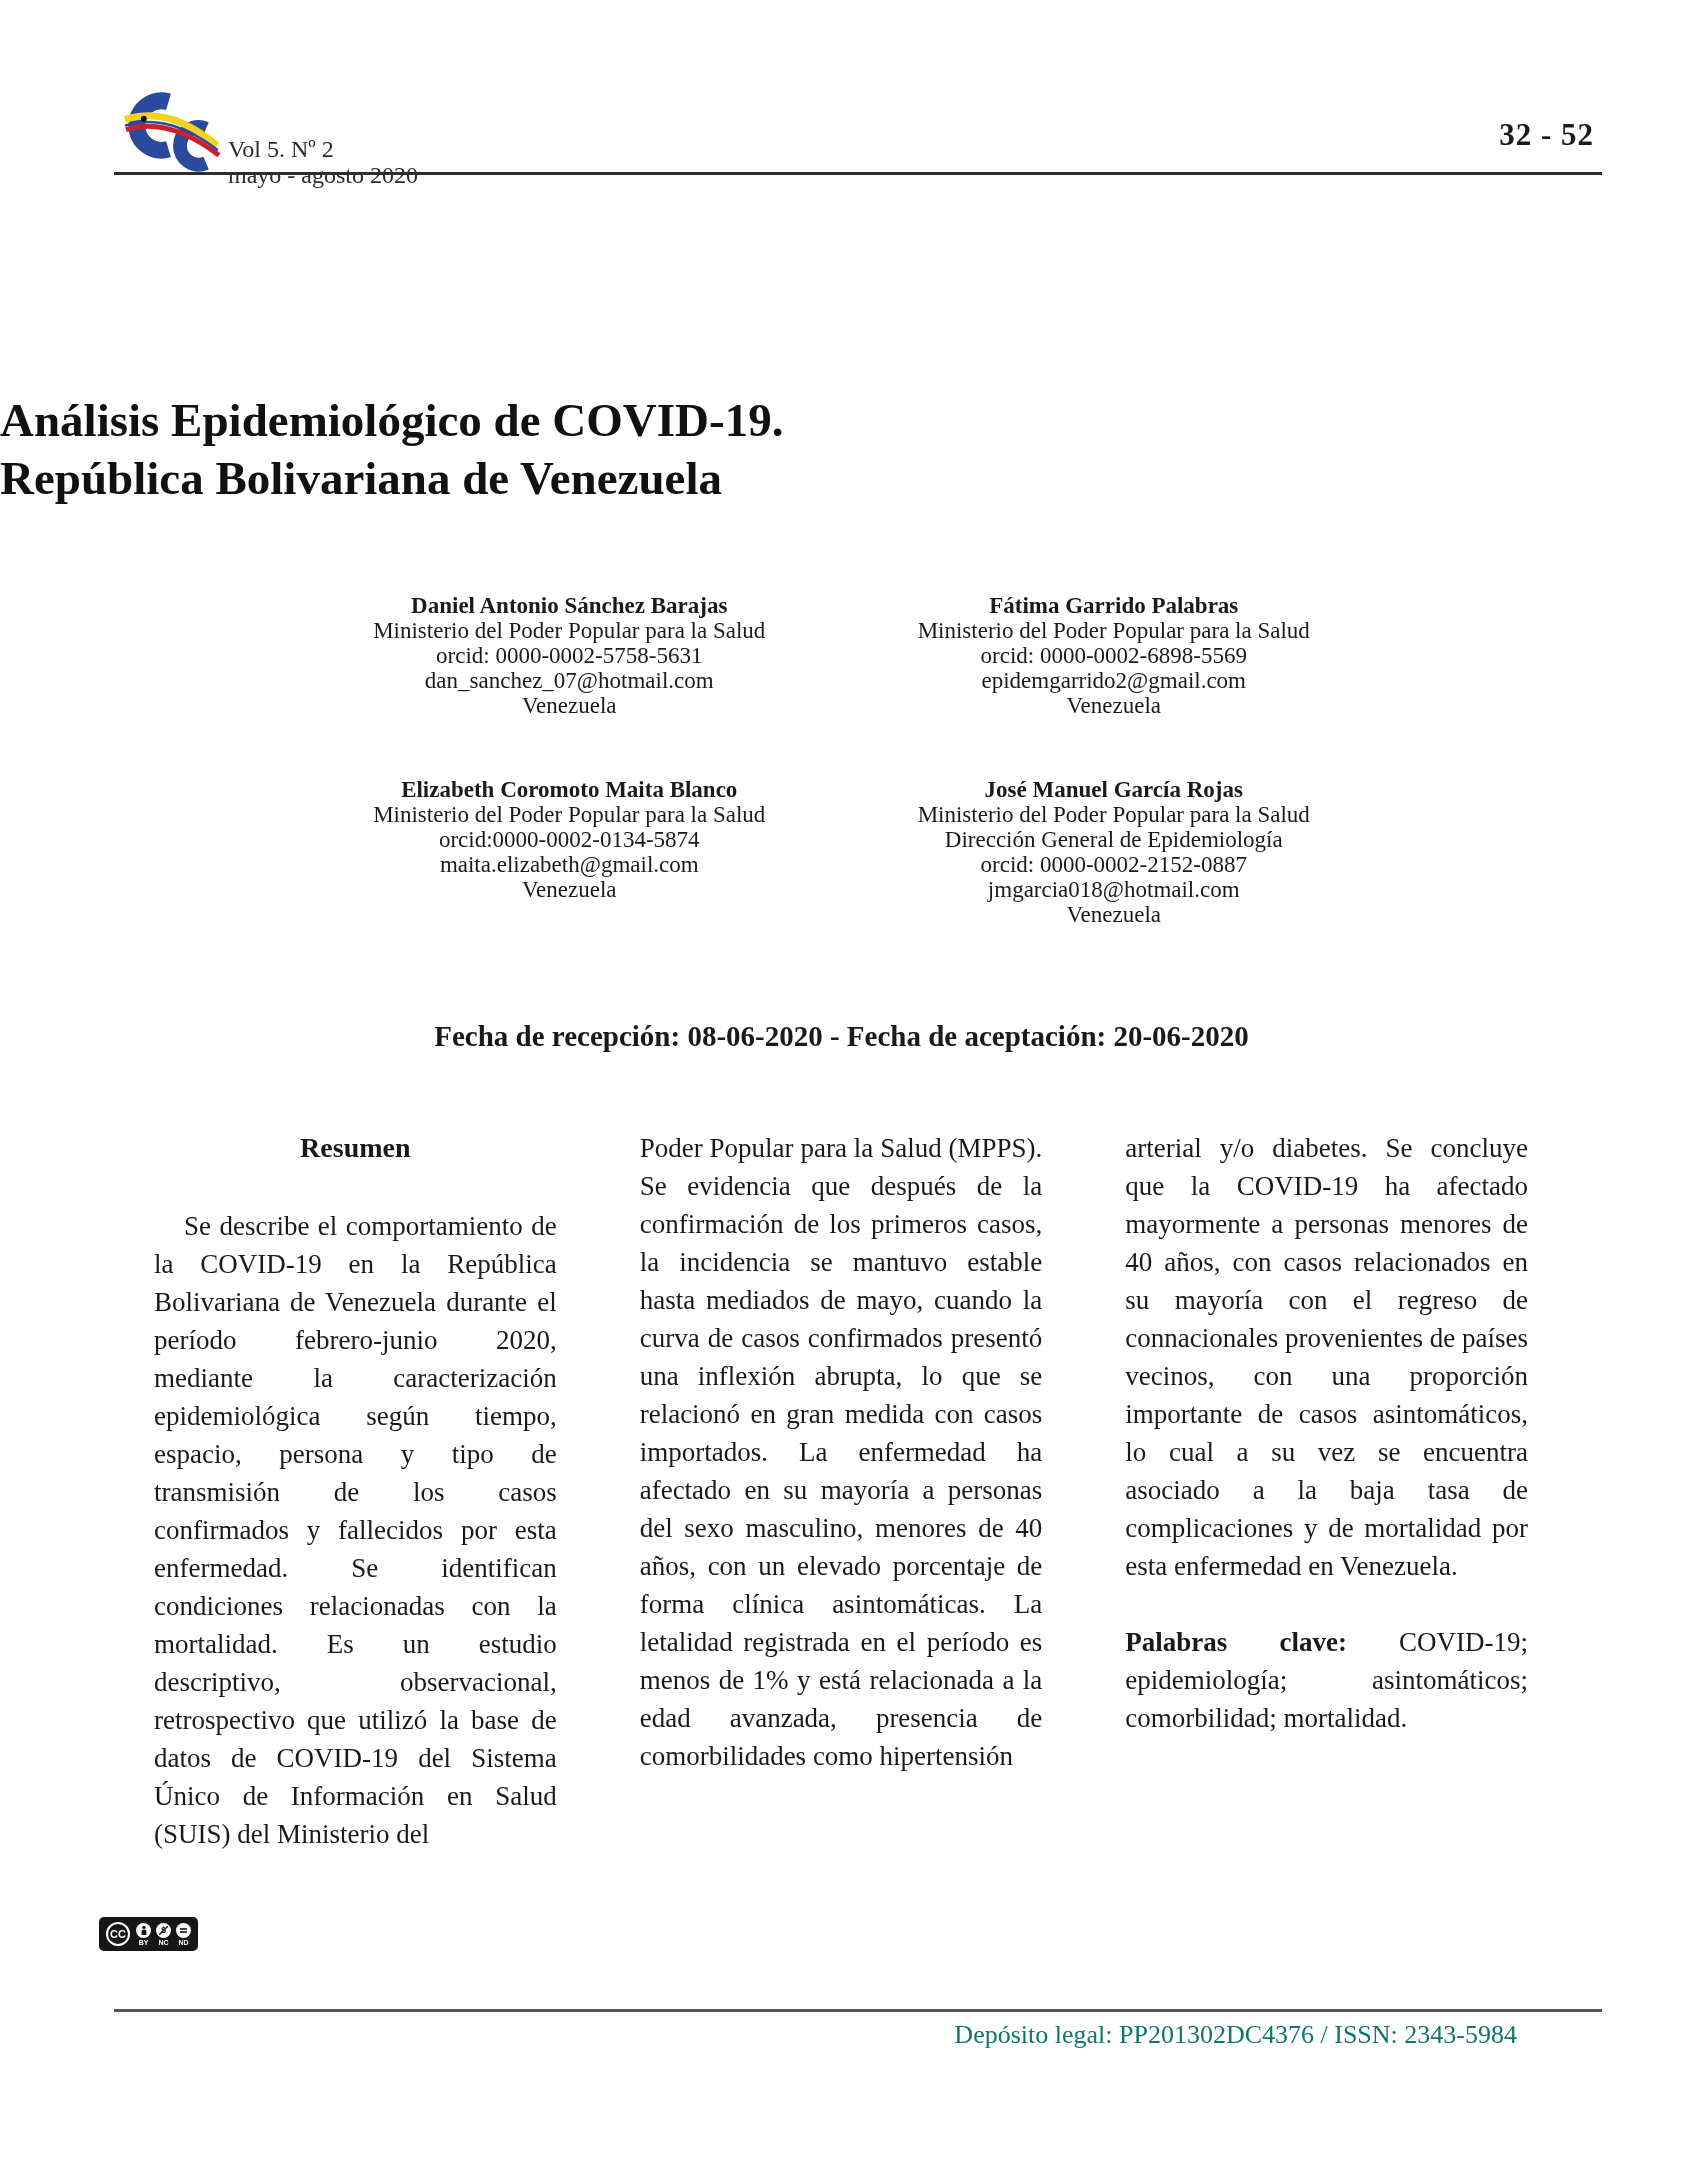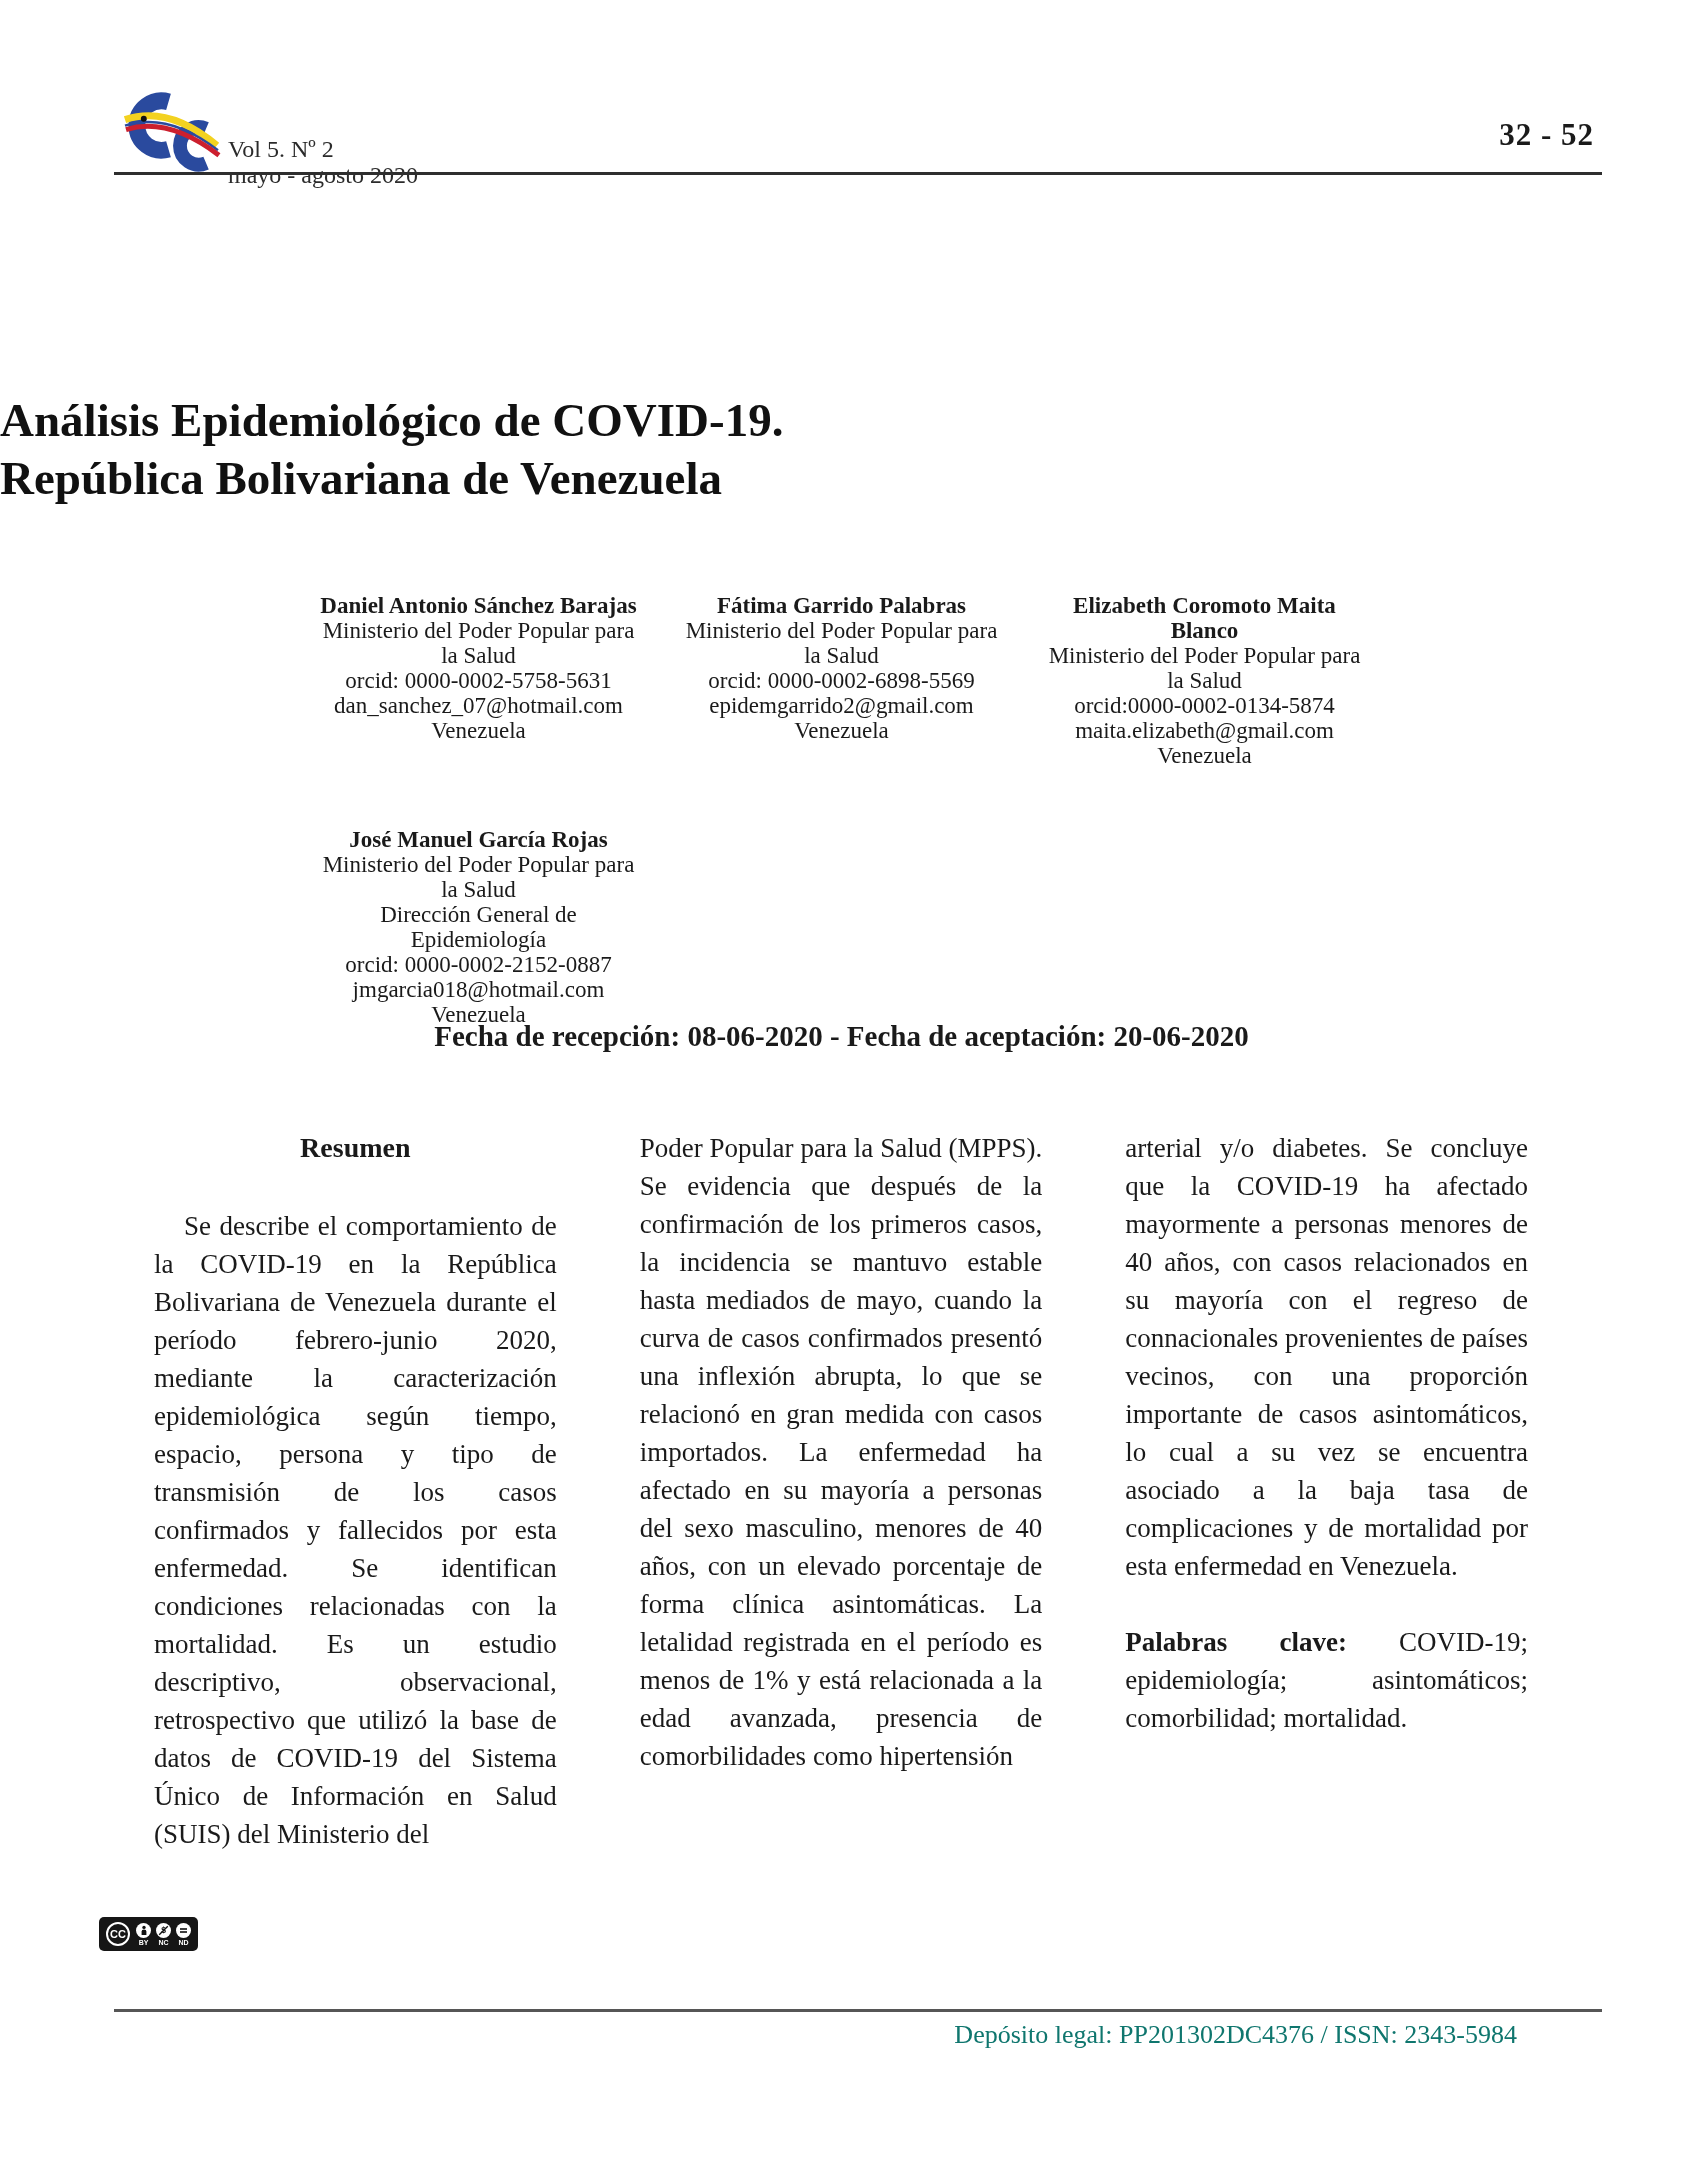--- a/index.html
+++ b/index.html
@@ -14,21 +14,21 @@
   .vol-block { position:absolute; left:228px; top:121px; font-size:24px; line-height:26px; color:#2b2b2b;margin-top:15px; }
   .page-range { position:absolute; right:89px; top:117px; font-size:31px; font-weight:bold; letter-spacing:1px; }
   .rule-top { position:absolute; left:114px; top:172px; width:1488px; height:3px; background:#2e2e2e; }
 
   
   .title { position:absolute; left:0; right:0; top:391px; text-align:left;
            font-size:47px; line-height:58px; font-weight:bold; color:#111; }
 
   
   .authors { position:absolute; left:317px; top:593px; width:1049px;
-             display:grid; grid-template-columns:1fr 1fr 1fr; column-gap:40px; row-gap:59px;
+             display:grid; grid-template-columns:1fr 1fr; column-gap:40px; row-gap:59px;
              text-align:center; font-size:23px; line-height:25px; }
   .author-name { font-weight:bold; }
 
   
   .dates { position:absolute; left:0; right:0; top:1020px; text-align:center;
            font-size:29px; font-weight:bold; }
 
   
   .abstract { position:absolute; left:154px; top:1129px; width:1374px;
               display:flex; gap:83px; }

